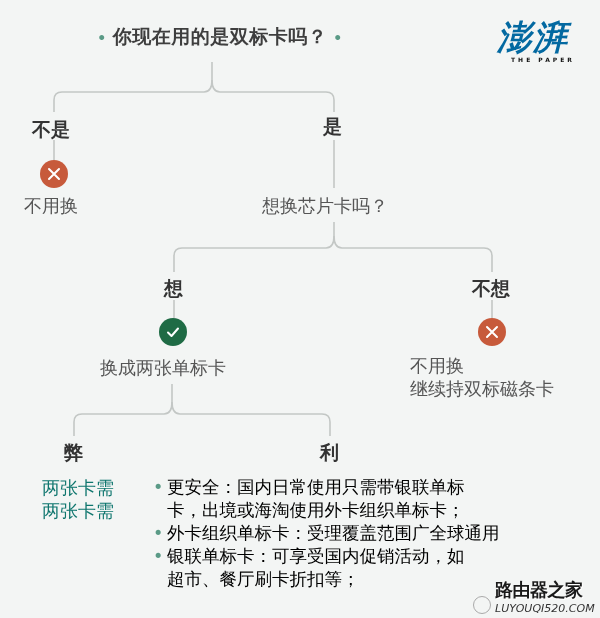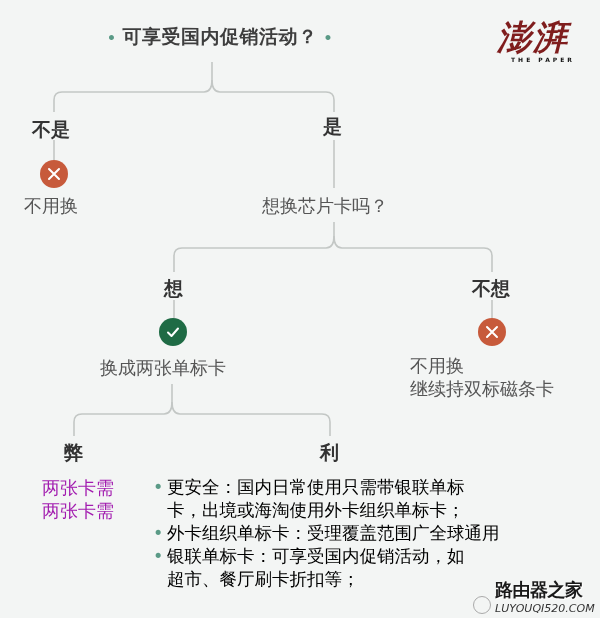--- a/index.html
+++ b/index.html
@@ -13,26 +13,26 @@
   .abs { position:absolute; }
   svg.lines { position:absolute; left:0; top:0; }
   .q-title { left:80px; top:24px; width:280px; text-align:center; font-size:19px; font-weight:bold; color:#3e3e3e; letter-spacing:0.5px; }
   .q-title .dot { color:#5a9a86; font-size:14px; padding:0 6px; vertical-align:middle; }
   .bold { font-weight:bold; color:#333; font-size:19px; }
   .text { font-size:18px; color:#555; text-align:left; white-space:nowrap; }
   .icon-circle { width:28px; height:28px; border-radius:50%; display:flex; align-items:center; justify-content:center; }
   .icon-x { background:#c75a3b; }
   .icon-check { background:#1f6b45; }
   .logo { left:497px; top:18px; width:92px; height:50px; }
-  .logo-chars { font-family:"DejaVu Serif",serif; font-size:34px; font-weight:bold; color:#7f1d1d; letter-spacing:2px; line-height:38px; font-style:italic; }
+  .logo-chars { font-family:"DejaVu Serif",serif; font-size:34px; font-weight:bold; color:#0369a1; letter-spacing:2px; line-height:38px; font-style:italic; }
   .logo-sub { font-size:6px; color:#111; letter-spacing:3px; text-align:center; font-weight:bold; }
   .pros { left:153px; top:476px; width:370px; font-size:17.5px; color:#000000; line-height:23px; }
   .pros .item { position:relative; padding-left:14px; }
   .pros .item::before { content:"•"; position:absolute; left:0; color:#5a9a86; }
-  .cons { left:28px; top:476px; width:100px; font-size:18px; color:#a21caf; line-height:23px; text-align:center; }
+  .cons { left:28px; top:476px; width:100px; font-size:18px; color:#0f766e; line-height:23px; text-align:center; }
   .wm { left:495px; top:578px; width:105px; }
   .wm-main { font-size:18px; font-weight:bold; color:#1a1a1a; letter-spacing:-0.5px; text-shadow:1px 1px 0 #fff; }
   .wm-sub { font-size:11px; color:#333; letter-spacing:0;font-style:italic; }
   .wm-circle { position:absolute; left:-22px; top:18px; width:16px; height:16px; border:1px solid #aaa; border-radius:50%; }
 </style>
 </head>
 <body>
 
 <svg class="lines" width="600" height="618">
   <g fill="none" stroke="#c3c7c5" stroke-width="1.6">
@@ -49,21 +49,21 @@
 
     <path d="M174 300 L174 318"></path>
     <path d="M492 300 L492 318"></path>
 
     <path d="M172 384 L172 402 Q172 414 164 414 L82 414 Q74 414 74 422 L74 436"></path>
     <path d="M172 402 Q172 414 180 414 L322 414 Q330 414 330 422 L330 436"></path>
   </g>
 </svg>
 
 <div class="abs q-title">
-  <span class="dot">•</span><span>可享受国内促销活动？</span><span class="dot">•</span>
+  <span class="dot">•</span><span>你现在用的是双标卡吗？</span><span class="dot">•</span>
 </div>
 
 <div class="abs logo">
   <div class="logo-chars">澎湃</div>
   <div class="logo-sub">THE PAPER</div>
 </div>
 
 <div class="abs bold" style="left:32px; top:117px;">不是</div>
 <div class="abs icon-circle icon-x" style="left:40px; top:160px;">
   <svg width="16" height="16" viewBox="0 0 16 16">

